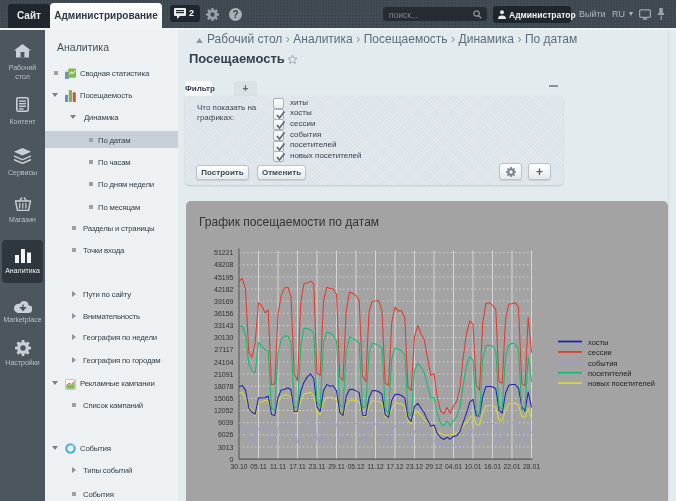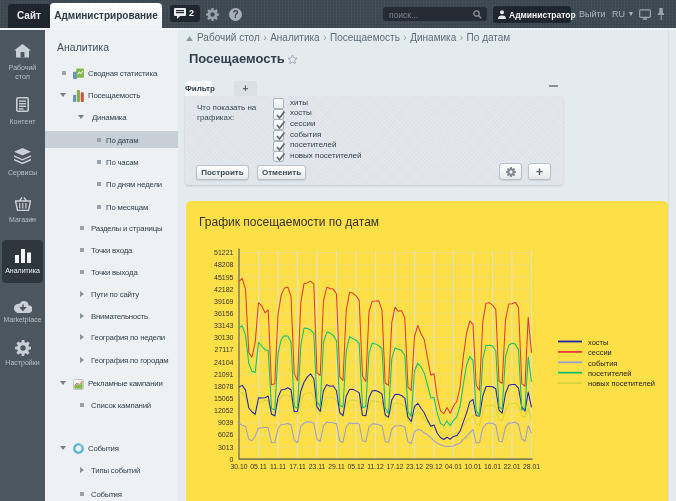--- a/index.html
+++ b/index.html
@@ -19,47 +19,47 @@
 
 #strip{left:0;top:28px;width:676px;height:2px;background:#f0f4f5;}
 
 #rail{left:0;top:30px;width:45px;height:471px;background:#4c565e;}
 .ritem{position:absolute;left:0;width:45px;text-align:center;color:#b9c0c7;font-size:7px;line-height:8.5px;white-space:nowrap;}
 .ricon{position:absolute;left:0;width:45px;text-align:center;}
 #railactive{position:absolute;left:2px;top:210px;width:41px;height:43px;background:#2e363e;border-radius:4px;}
 
 #menu{left:45px;top:30px;width:133px;height:471px;background:#edf1f3;border-right:1px solid #dde3e6;}
 #menu h1{position:absolute;left:12px;top:11px;margin:0;font-size:10.5px;font-weight:normal;color:#414e59;}
-.mrow{position:absolute;left:8px;width:133px;height:17px;font-size:7.8px;letter-spacing:-0.2px;color:#35424e;white-space:nowrap;padding-left:12px;}
+.mrow{position:absolute;left:0;width:133px;height:17px;font-size:7.8px;letter-spacing:-0.2px;color:#35424e;white-space:nowrap;padding-left:12px;}
 .mrow .t{position:absolute;top:4px;}
 .sq{position:absolute;width:4px;height:4px;background:#9aa2a9;top:6px;}
 .tri-d{position:absolute;width:0;height:0;border-left:3px solid transparent;border-right:3px solid transparent;border-top:4px solid #75808a;top:6px;}
 .tri-r{position:absolute;width:0;height:0;border-top:3px solid transparent;border-bottom:3px solid transparent;border-left:4px solid #8a949c;top:5px;}
 #mactive{position:absolute;left:0;top:101px;width:133px;height:17px;background:#c7d0d6;}
 
 #content{left:178px;top:30px;width:498px;height:471px;background:#e4ebee;}
 #vline{left:668px;top:30px;width:1px;height:471px;background:#d9e0e3;}
-#crumbs{position:absolute;left:8px;top:2px;font-size:10px;color:#5c6c7a;white-space:nowrap;}
+#crumbs{position:absolute;left:18px;top:2px;font-size:12px;color:#5c6c7a;white-space:nowrap;}
 #crumbs .sep{color:#8b99a3;padding:0 3.5px;}
 #ptitle{position:absolute;left:11px;top:21px;font-size:13px;font-weight:bold;color:#33404c;}
 #star{position:absolute;left:106px;top:22px;color:#98a4ad;font-size:14px;}
 
 #ftab{position:absolute;left:7px;top:51px;width:27px;height:15px;background:linear-gradient(180deg,#fff,#f2f5f6);border-radius:3px 3px 0 0;text-align:center;font-size:8px;font-weight:bold;color:#333f4a;line-height:16px;}
 #ftabplus{position:absolute;left:56px;top:51px;width:23px;height:15px;background:#dae2e6;border-radius:3px 3px 0 0;text-align:center;font-size:10px;font-weight:bold;color:#5d6871;line-height:15px;}
 #fdash{position:absolute;left:371px;top:55px;width:9px;height:2px;background:#89939b;}
 #fbody{position:absolute;left:7px;top:66px;width:378px;height:89px;background:#dde4e9;border-radius:0 4px 4px 4px;
  background-image:repeating-linear-gradient(45deg,rgba(255,255,255,.12) 0 1px,rgba(255,255,255,0) 1px 3px),repeating-linear-gradient(-45deg,rgba(255,255,255,.12) 0 1px,rgba(255,255,255,0) 1px 3px);
  box-shadow:0 1px 2px rgba(120,135,145,.35);}
 #flabel{position:absolute;left:12px;top:7px;font-size:8px;color:#3a4751;line-height:9.5px;}
 .cb{position:absolute;left:88px;width:9px;height:9px;background:linear-gradient(180deg,#fdfdfd,#e9edef);border:1px solid #a9b3ba;border-radius:2px;}
 .cb svg{position:absolute;left:0.5px;top:0px;}
 .cblabel{position:absolute;left:105px;font-size:8px;color:#333f49;white-space:nowrap;}
 .btn{position:absolute;height:15px;background:linear-gradient(180deg,#ffffff,#e6e9eb);border:1px solid #bac2c8;border-radius:3px;font-size:8px;font-weight:bold;color:#3d4954;text-align:center;box-shadow:0 1px 1px rgba(130,145,155,.25);box-sizing:border-box;}
 
-#panel{left:186px;top:201px;width:482px;height:300px;background:#fde047;border-radius:5px 5px 0 0;}
+#panel{left:186px;top:201px;width:482px;height:300px;background:#a3a3a3;border-radius:5px 5px 0 0;}
 #ctitle{position:absolute;left:13px;top:14px;font-size:12px;color:#333;}
 </style></head>
 <body>
 <div class="abs" id="topbar"></div>
 <div class="abs" id="tab-site">Сайт</div>
 <div class="abs" id="tab-admin">Администрирование</div>
 <div class="abs" id="badge">
     <svg width="12" height="11" style="position:absolute;left:4px;top:3px" viewBox="0 0 12 11">
       <path d="M1 0h10a1 1 0 0 1 1 1v6a1 1 0 0 1-1 1H6L3 11V8H1A1 1 0 0 1 0 7V1a1 1 0 0 1 1-1z" fill="#e9edf0"></path>
       <rect x="2" y="2" width="8" height="1.2" fill="#20262d"></rect>
@@ -182,24 +182,20 @@
       <span class="sq" style="left:44px"></span>
       <span class="t" style="left:53px">По месяцам</span>
     </div>
 <div class="mrow" style="top:190px">
       <span class="sq" style="left:27px"></span>
       <span class="t" style="left:38px">Разделы и страницы</span>
     </div>
 <div class="mrow" style="top:212px">
       <span class="sq" style="left:27px"></span>
       <span class="t" style="left:38px">Точки входа</span>
-    </div>
-<div class="mrow" style="top:234px">
-      <span class="sq" style="left:27px"></span>
-      <span class="t" style="left:38px">Точки выхода</span>
     </div>
 <div class="mrow" style="top:256px">
       <span class="tri-r" style="left:27px"></span>
       <span class="t" style="left:38px">Пути по сайту</span>
     </div>
 <div class="mrow" style="top:278px">
       <span class="tri-r" style="left:27px"></span>
       <span class="t" style="left:38px">Внимательность</span>
     </div>
 <div class="mrow" style="top:299px">

